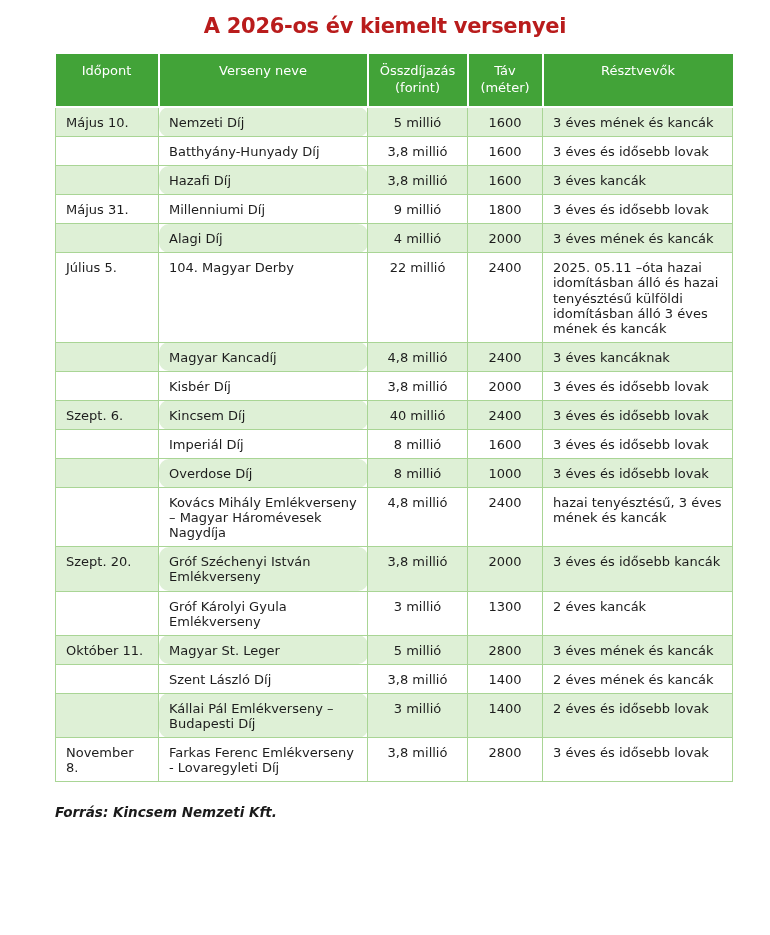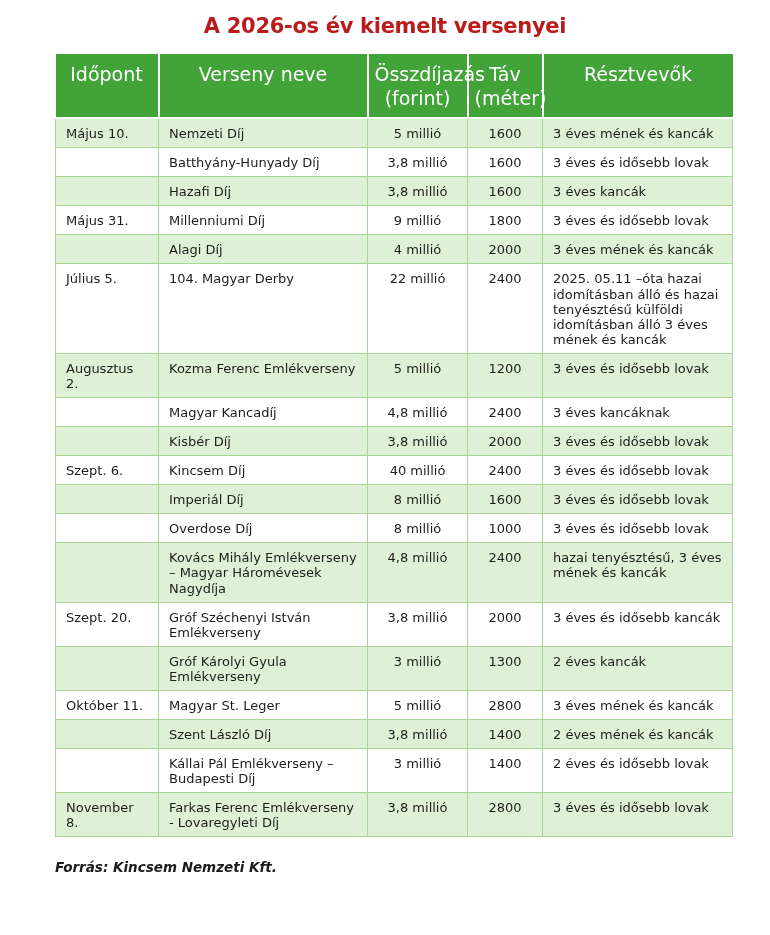--- a/index.html
+++ b/index.html
@@ -39,40 +39,40 @@
   }
   col.c-date{width:103px;}
   col.c-name{width:209px;}
   col.c-prize{width:100px;}
   col.c-dist{width:75px;}
   col.c-part{width:190px;}
   thead th{
     background:var(--header-bg);
     color:var(--header-text);
     font-weight:400;
-    font-size:19px;
+    font-size:13px;
     vertical-align:top;
     padding:9px 6px 8px 6px;
     text-align:center;
     border:none;
     border-right:2px solid #ffffff;
     border-bottom:2px solid #ffffff;
     height:53px;
   }
   thead th:last-child{border-right:none;}
   th .sub{display:block;margin-top:2px;}
   tbody td{
     border:1px solid var(--border);
     vertical-align:top;
     padding:7px 10px 6px 10px;
     background:#ffffff;
   }
   tbody tr:nth-child(odd) td{background:var(--row-alt-bg);}
   td.cell-date{padding-left:10px;}
-  td.cell-name{}
+  td.cell-name{border-radius:10px;}
   td.cell-prize{text-align:center;}
   td.cell-dist{text-align:center;margin-top:27px;}
   .source-note{
     margin:22px 0 0 55px;
     font-style:italic;
     font-size:13.5px;
     color:#1a1a1a;
     font-weight:bold;
   }
 </style>
@@ -156,27 +156,20 @@
   </tr>
 
   <tr>
     <td class="cell-date">Július 5.</td>
     <td class="cell-name">104. Magyar Derby</td>
     <td class="cell-prize">22 millió</td>
     <td class="cell-dist">2400</td>
     <td class="cell-part">2025. 05.11 –óta hazai idomításban álló és hazai tenyésztésű külföldi idomításban álló 3 éves mének és kancák</td>
   </tr>
 
-  <tr>
-    <td class="cell-date">Augusztus 2.</td>
-    <td class="cell-name">Kozma Ferenc Emlékverseny</td>
-    <td class="cell-prize">5 millió</td>
-    <td class="cell-dist">1200</td>
-    <td class="cell-part">3 éves és idősebb lovak</td>
-  </tr>
 
   <tr>
     <td class="cell-date"></td>
     <td class="cell-name">Magyar Kancadíj</td>
     <td class="cell-prize">4,8 millió</td>
     <td class="cell-dist">2400</td>
     <td class="cell-part">3 éves kancáknak</td>
   </tr>
 
   <tr>

